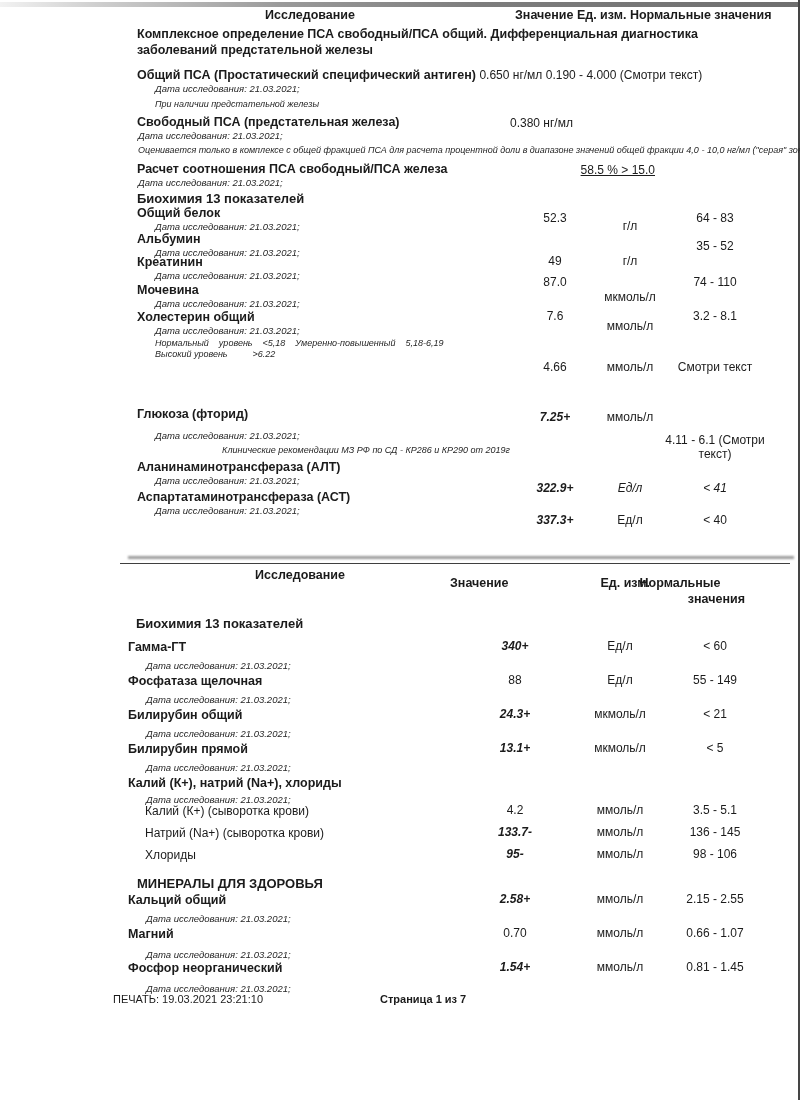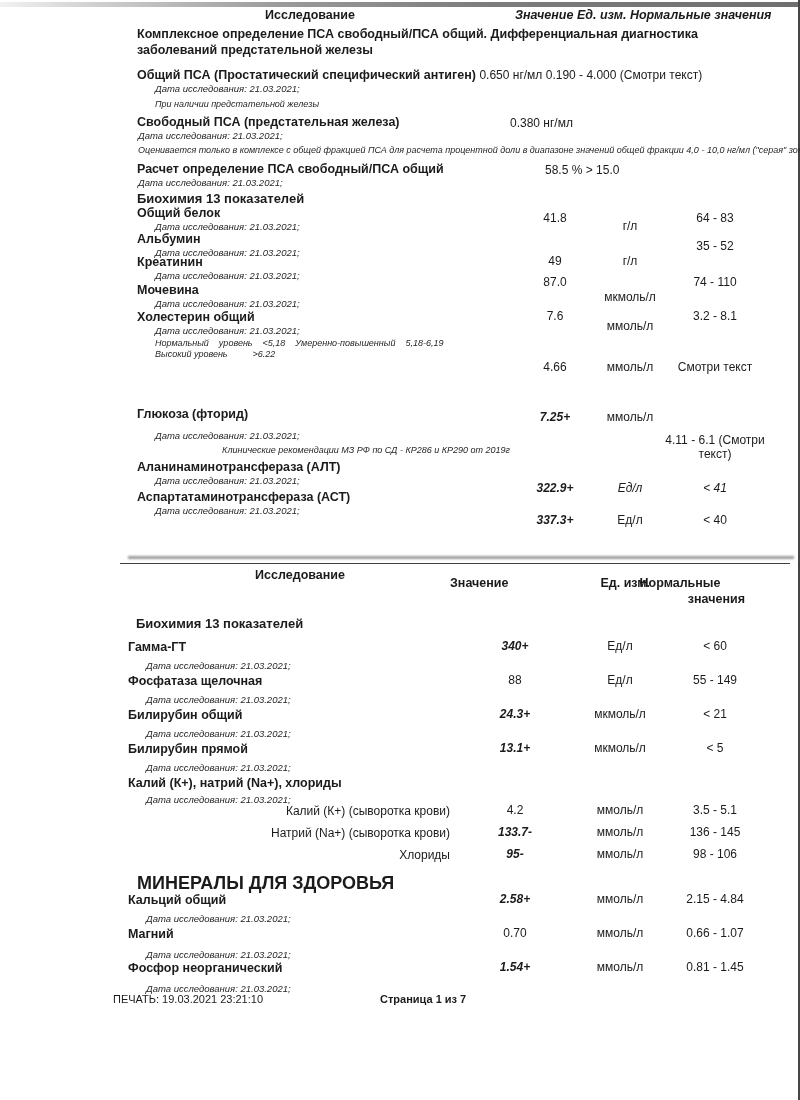--- a/index.html
+++ b/index.html
@@ -37,21 +37,21 @@
 
   
   #table2{position:absolute;top:556px;left:0;width:800px;}
   .t2row{display:flex;align-items:flex-start;margin-left:120px;}
   .t2 .c-name{width:330px;padding-left:8px;box-sizing:border-box;}
   .t2 .c-val{width:130px;}
   .t2 .c-unit{width:80px;}
   .t2 .c-rng{width:110px;}
   .h34{height:34px;}
   .h22{height:22px;}
-  .sub .c-name{padding-left:25px;font-size:12px;font-weight:normal;line-height:14px;text-align:right;}
+  .sub .c-name{padding-left:25px;font-size:12px;font-weight:normal;line-height:14px;}
 
   .mt0{margin-top:0;} .mt4{margin-top:4px;} .mt6{margin-top:6px;} .mt8{margin-top:8px;}
   .mt10{margin-top:10px;} .mt14{margin-top:14px;} .mt22{margin-top:22px;font-style:italic;} .mt24{margin-top:24px;} .mt26{margin-top:26px;}
 
   .stack div{line-height:13px;}
   .stack div + div{margin-top:8px;}
 
   .divider-fuzzy{height:3px;background:#9b9b9b;filter:blur(.8px);margin-left:128px;width:666px;}
   .divider-line{height:0;border-top:1.5px solid #3f3f3f;margin:4px 0 0 120px;width:670px;}
 
@@ -61,21 +61,21 @@
 </head>
 <body>
 
 <div class="scan-top"></div>
 <div class="scan-right"></div>
 
 <div id="table1" class="t1">
 
   <div style="position:relative;height:16px;">
     <span class="abs hdr" style="left:250px;width:120px;text-align:center;">Исследование</span>
-    <span class="abs hdr" style="left:515px;font-style:italic;">Значение Ед. изм. Нормальные значения</span>
+    <span class="abs hdr" style="left:515px;">Значение Ед. изм. Нормальные значения</span>
   </div>
 
   <div style="margin:2px 0 0 137px;font-size:12.5px;font-weight:bold;line-height:16px;">
     <div>Комплексное определение ПСА свободный/ПСА общий. Дифференциальная диагностика</div>
     <div>заболеваний предстательной железы</div>
   </div>
 
   <div style="margin:10px 0 0 137px;">
     <div style="font-size:12.5px;line-height:15px;">
       <span class="b">Общий ПСА (Простатический специфический антиген)</span>
@@ -89,34 +89,34 @@
     <div class="t1row" style="margin-left:120px;">
       <div class="c-name name">Свободный ПСА (предстательная железа)</div>
       <div class="val" style="width:120px;text-align:left;margin-top:2px;">0.380 нг/мл</div>
     </div>
     <div class="date" style="margin-left:120px;">Дата исследования: 21.03.2021;</div>
     <div class="tiny" style="margin-left:120px;margin-top:3px;">Оценивается только в комплексе с общей фракцией ПСА для расчета процентной доли в диапазоне значений общей фракции 4,0 - 10,0 нг/мл ("серая" зона</div>
   </div>
 
   <div style="margin:6px 0 0 0;">
     <div class="t1row">
-      <div class="c-name name">Расчет определение ПСА свободный/ПСА общий</div>
-      <div class="val" style="width:110px;text-align:left;padding-left:35px;margin-top:2px;">58.5 % &gt; 15.0</div>
+      <div class="c-name name">Расчет соотношения ПСА свободный/ПСА железа</div>
+      <div class="val" style="width:110px;text-align:right;padding-left:35px;margin-top:2px;text-decoration:underline;">58.5 % &gt; 15.0</div>
     </div>
     <div class="date" style="margin-left:120px;">Дата исследования: 21.03.2021;</div>
   </div>
 
   <div class="name" style="margin:2px 0 0 137px;font-size:13px;">Биохимия 13 показателей</div>
 
   <div class="t1row h26">
     <div class="c-name">
       <div class="name">Общий белок</div>
       <div class="date">Дата исследования: 21.03.2021;</div>
     </div>
-    <div class="c-val val mt6">41.8</div>
+    <div class="c-val val mt6">52.3</div>
     <div class="c-unit val mt14">г/л</div>
     <div class="c-rng val mt6">64 - 83</div>
   </div>
 
   <div class="t1row" style="height:23px;">
     <div class="c-name">
       <div class="name">Альбумин</div>
       <div class="date">Дата исследования: 21.03.2021;</div>
     </div>
     <div class="c-val"></div>
@@ -280,30 +280,30 @@
     <div class="c-unit val">ммоль/л</div>
     <div class="c-rng val">136 - 145</div>
   </div>
   <div class="t2row sub h22">
     <div class="c-name">Хлориды</div>
     <div class="c-val val bi">95-</div>
     <div class="c-unit val">ммоль/л</div>
     <div class="c-rng val">98 - 106</div>
   </div>
 
-  <div class="name" style="margin:6px 0 0 137px;font-size:18px;">МИНЕРАЛЫ ДЛЯ ЗДОРОВЬЯ</div>
+  <div class="name" style="margin:6px 0 0 137px;font-size:13px;">МИНЕРАЛЫ ДЛЯ ЗДОРОВЬЯ</div>
 
   <div class="t2row h34" style="margin-top:2px;">
     <div class="c-name">
       <div class="name">Кальций общий</div>
       <div class="date" style="margin-top:5px;">Дата исследования: 21.03.2021;</div>
     </div>
     <div class="c-val val bi">2.58+</div>
     <div class="c-unit val">ммоль/л</div>
-    <div class="c-rng val">2.15 - 4.84</div>
+    <div class="c-rng val">2.15 - 2.55</div>
   </div>
 
   <div class="t2row h34">
     <div class="c-name">
       <div class="name">Магний</div>
       <div class="date" style="margin-top:7px;">Дата исследования: 21.03.2021;</div>
     </div>
     <div class="c-val val">0.70</div>
     <div class="c-unit val">ммоль/л</div>
     <div class="c-rng val">0.66 - 1.07</div>

